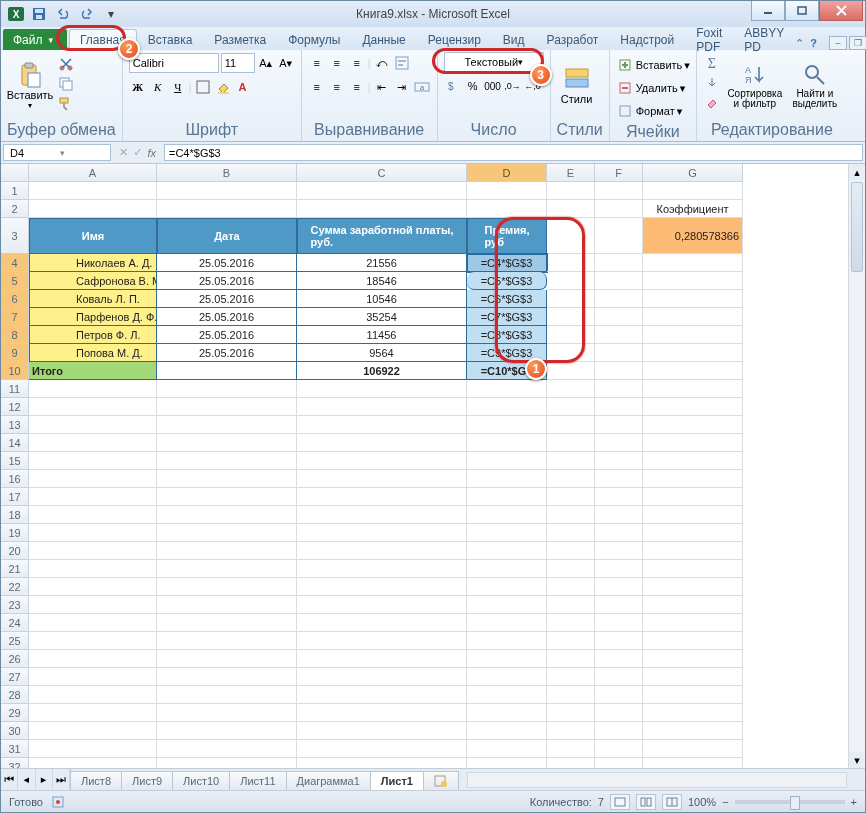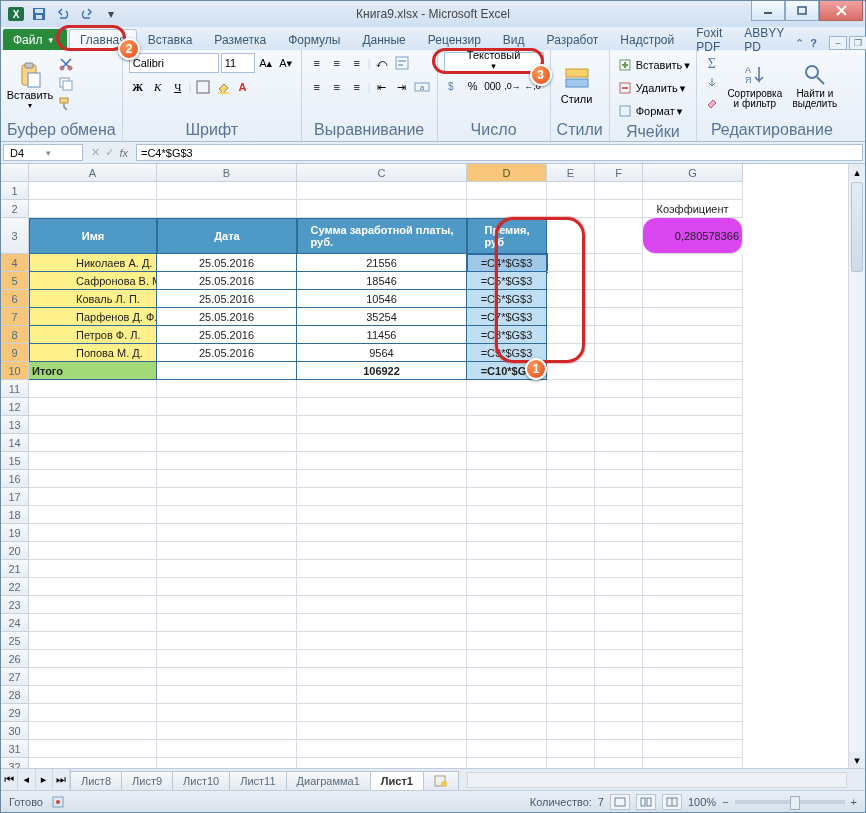--- a/index.html
+++ b/index.html
@@ -46,39 +46,39 @@
     font-size:11px;
   }
   .rgroup { border-right:1px solid #c7d6e6; display:flex; flex-direction:column; padding:2px 6px 0 6px;}
   .rgroup-body { flex:1; display:flex; align-items:flex-start; gap:4px;}
   .rgroup-label { text-align:center; font-size:16px; color:#5a7494; padding:1px 0 2px;}
   .big-btn { display:flex; flex-direction:column; align-items:center; justify-content:center; width:46px; height:66px; border:1px solid transparent; border-radius:3px;}
   .big-btn .ic { width:28px; height:28px;}
   .mini-row { display:flex; align-items:center; gap:2px; height:22px;}
   .mini-ic { width:18px; height:18px; display:flex; align-items:center; justify-content:center;}
   select.fake, .fake-input { border:1px solid #abc0d6; background:#fff; height:20px; font-size:11px; padding:0 3px;}
-  .number-fmt { width:100px; height:20px; border:1px solid #abc0d6; background:#fff; display:flex; align-items:center; padding:0 5px; justify-content:flex-end; position:relative;flex-direction:column;}
+  .number-fmt { width:100px; height:20px; border:1px solid #abc0d6; background:#fff; display:flex; align-items:center; padding:0 5px; justify-content:center; position:relative;}
   .red-oval { position:absolute; border:3px solid #d02828; border-radius:14px; pointer-events:none;}
   
   .fbar { height:22px; border-bottom:1px solid #b8c8d9; display:flex; align-items:stretch; background:#e8eef5;}
-  .namebox { width:80px; border-right:1px solid #b8c8d9; display:flex; align-items:center; background:#fff; margin:2px; border:1px solid #abc0d6;}
+  .namebox { width:108px; border-right:1px solid #b8c8d9; display:flex; align-items:center; background:#fff; margin:2px; border:1px solid #abc0d6;}
   .namebox span { flex:1; padding-left:6px;}
   .fx-area { flex:1; display:flex; align-items:center; background:#fff; margin:2px; border:1px solid #abc0d6;}
   
   .sheet-wrap { flex:1; display:flex; overflow:hidden; position:relative;}
   .sheet { display:grid; grid-template-columns: 28px 128px 140px 170px 80px 48px 48px 100px; grid-auto-rows:18px; font-size:11px; color:#222;}
   .sheet .hdr { background:linear-gradient(#f6f8fa,#e7edf3); border-right:1px solid #c8d2dd; border-bottom:1px solid #c8d2dd; display:flex; align-items:center; justify-content:center; color:#586b7e; font-size:11px;}
   .sheet .rowhdr { background:linear-gradient(#f6f8fa,#e7edf3); border-right:1px solid #c8d2dd; border-bottom:1px solid #c8d2dd; display:flex; align-items:center; justify-content:center; color:#586b7e;}
   .cell { border-right:1px solid #d6dde4; border-bottom:1px solid #d6dde4; padding:0 3px; display:flex; align-items:center; overflow:hidden; white-space:nowrap;}
   .cell.r { justify-content:flex-end;}
   .cell.c { justify-content:center;}
   .th-dark { background:#4f99c6; color:#fff; font-weight:bold; border:1px solid #2f6c99;}
   .green { background:#a3d977;}
   .yellow { background:#fef08a;padding-left:46px;}
-  .gold { background:#d946ef;border-radius:13px;}
+  .gold { background:#fdba74;}
   .sel { background:#c1dff2;}
   .seld { background:#9ec8e6; outline:2px solid #2a6aa3; outline-offset:-1px;}
   .rowhdr.sel, .hdr.sel { background:#f8c67a;}
   .hdr.sel { color:#4a5a1a;}
   
   .sel-callout { position:absolute; border:3px solid #d02828; border-radius:18px; pointer-events:none; box-shadow:0 0 2px #d02828;}
   .badge { position:absolute; width:22px; height:22px; border-radius:50%;
     background: radial-gradient(circle at 35% 30%, #ff9a55,#e4461c);
     border:2px solid #fff; box-shadow:0 1px 3px rgba(0,0,0,0.5);
     color:#fff; font-weight:bold; font-size:12px; display:flex; align-items:center; justify-content:center; pointer-events:none;}
@@ -450,21 +450,21 @@
         <div class="cell c" style="border-right: 1px solid rgb(47, 108, 153); border-bottom: 1px solid rgb(47, 108, 153);">25.05.2016</div>
         <div class="cell c" style="border-right: 1px solid rgb(47, 108, 153); border-bottom: 1px solid rgb(47, 108, 153);">21556</div>
         <div class="cell seld c" style="border-right: 1px solid rgb(47, 108, 153); border-bottom: 1px solid rgb(47, 108, 153);">=C4*$G$3</div>
         <div class="cell "></div>
         <div class="cell "></div>
         <div class="cell "></div>
         <div class="rowhdr sel">5</div>
         <div class="cell yellow" style="border-right: 1px solid rgb(47, 108, 153); border-bottom: 1px solid rgb(47, 108, 153); border-left: 1px solid rgb(47, 108, 153);">Сафронова В. М.</div>
         <div class="cell c" style="border-right: 1px solid rgb(47, 108, 153); border-bottom: 1px solid rgb(47, 108, 153);">25.05.2016</div>
         <div class="cell c" style="border-right: 1px solid rgb(47, 108, 153); border-bottom: 1px solid rgb(47, 108, 153);">18546</div>
-        <div class="cell sel c" style="border-right: 1px solid rgb(47, 108, 153); border-bottom: 1px solid rgb(47, 108, 153);">=C5*$G$3</div>
+        <div class="cell sel c" style="border-right: 1px solid rgb(47, 108, 153); border-bottom: 1px solid rgb(47, 108, 153); border-radius: 7px;">=C5*$G$3</div>
         <div class="cell "></div>
         <div class="cell "></div>
         <div class="cell "></div>
         <div class="rowhdr sel">6</div>
         <div class="cell yellow" style="border-right: 1px solid rgb(47, 108, 153); border-bottom: 1px solid rgb(47, 108, 153); border-left: 1px solid rgb(47, 108, 153);">Коваль Л. П.</div>
         <div class="cell c" style="border-right: 1px solid rgb(47, 108, 153); border-bottom: 1px solid rgb(47, 108, 153);">25.05.2016</div>
         <div class="cell c" style="border-right: 1px solid rgb(47, 108, 153); border-bottom: 1px solid rgb(47, 108, 153);">10546</div>
         <div class="cell sel c" style="border-right: 1px solid rgb(47, 108, 153); border-bottom: 1px solid rgb(47, 108, 153);">=C6*$G$3</div>
         <div class="cell "></div>
         <div class="cell "></div>

